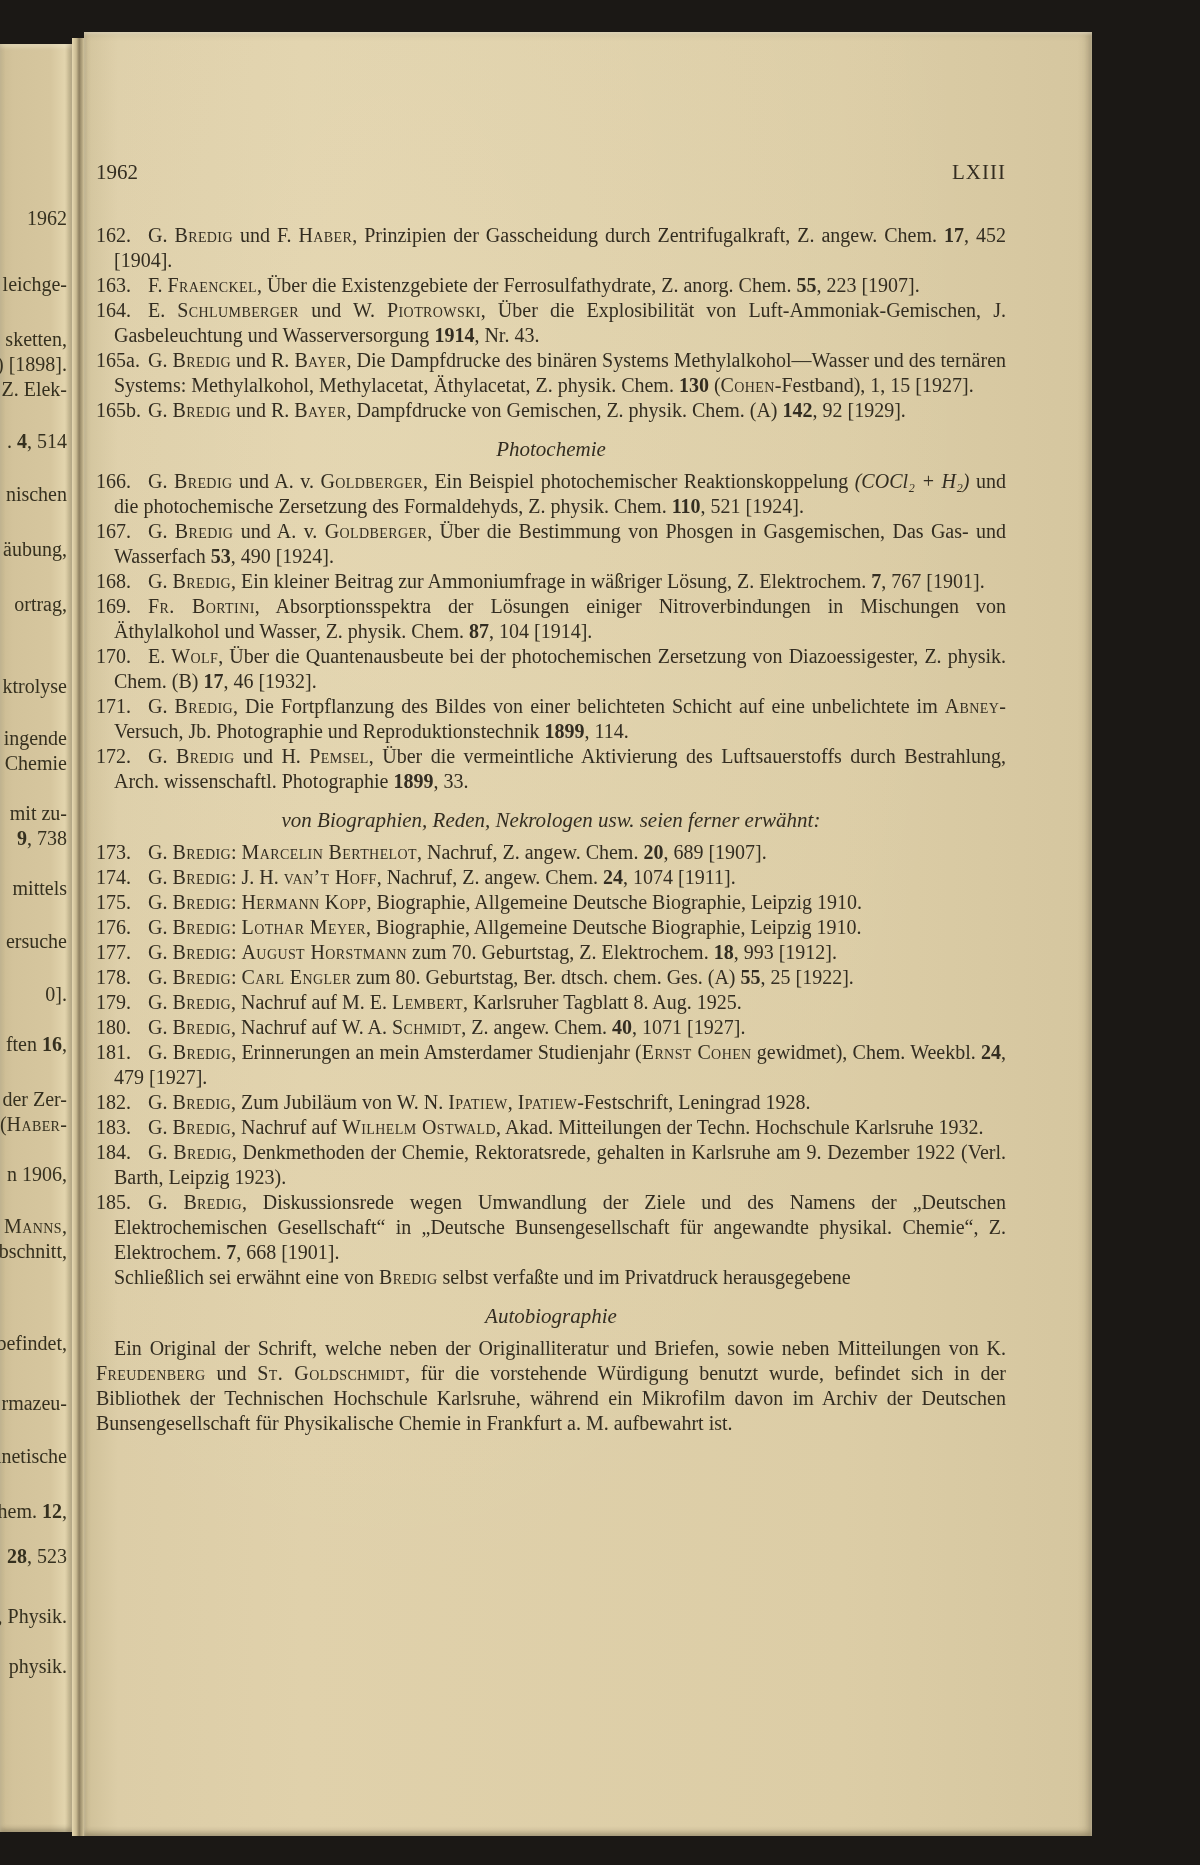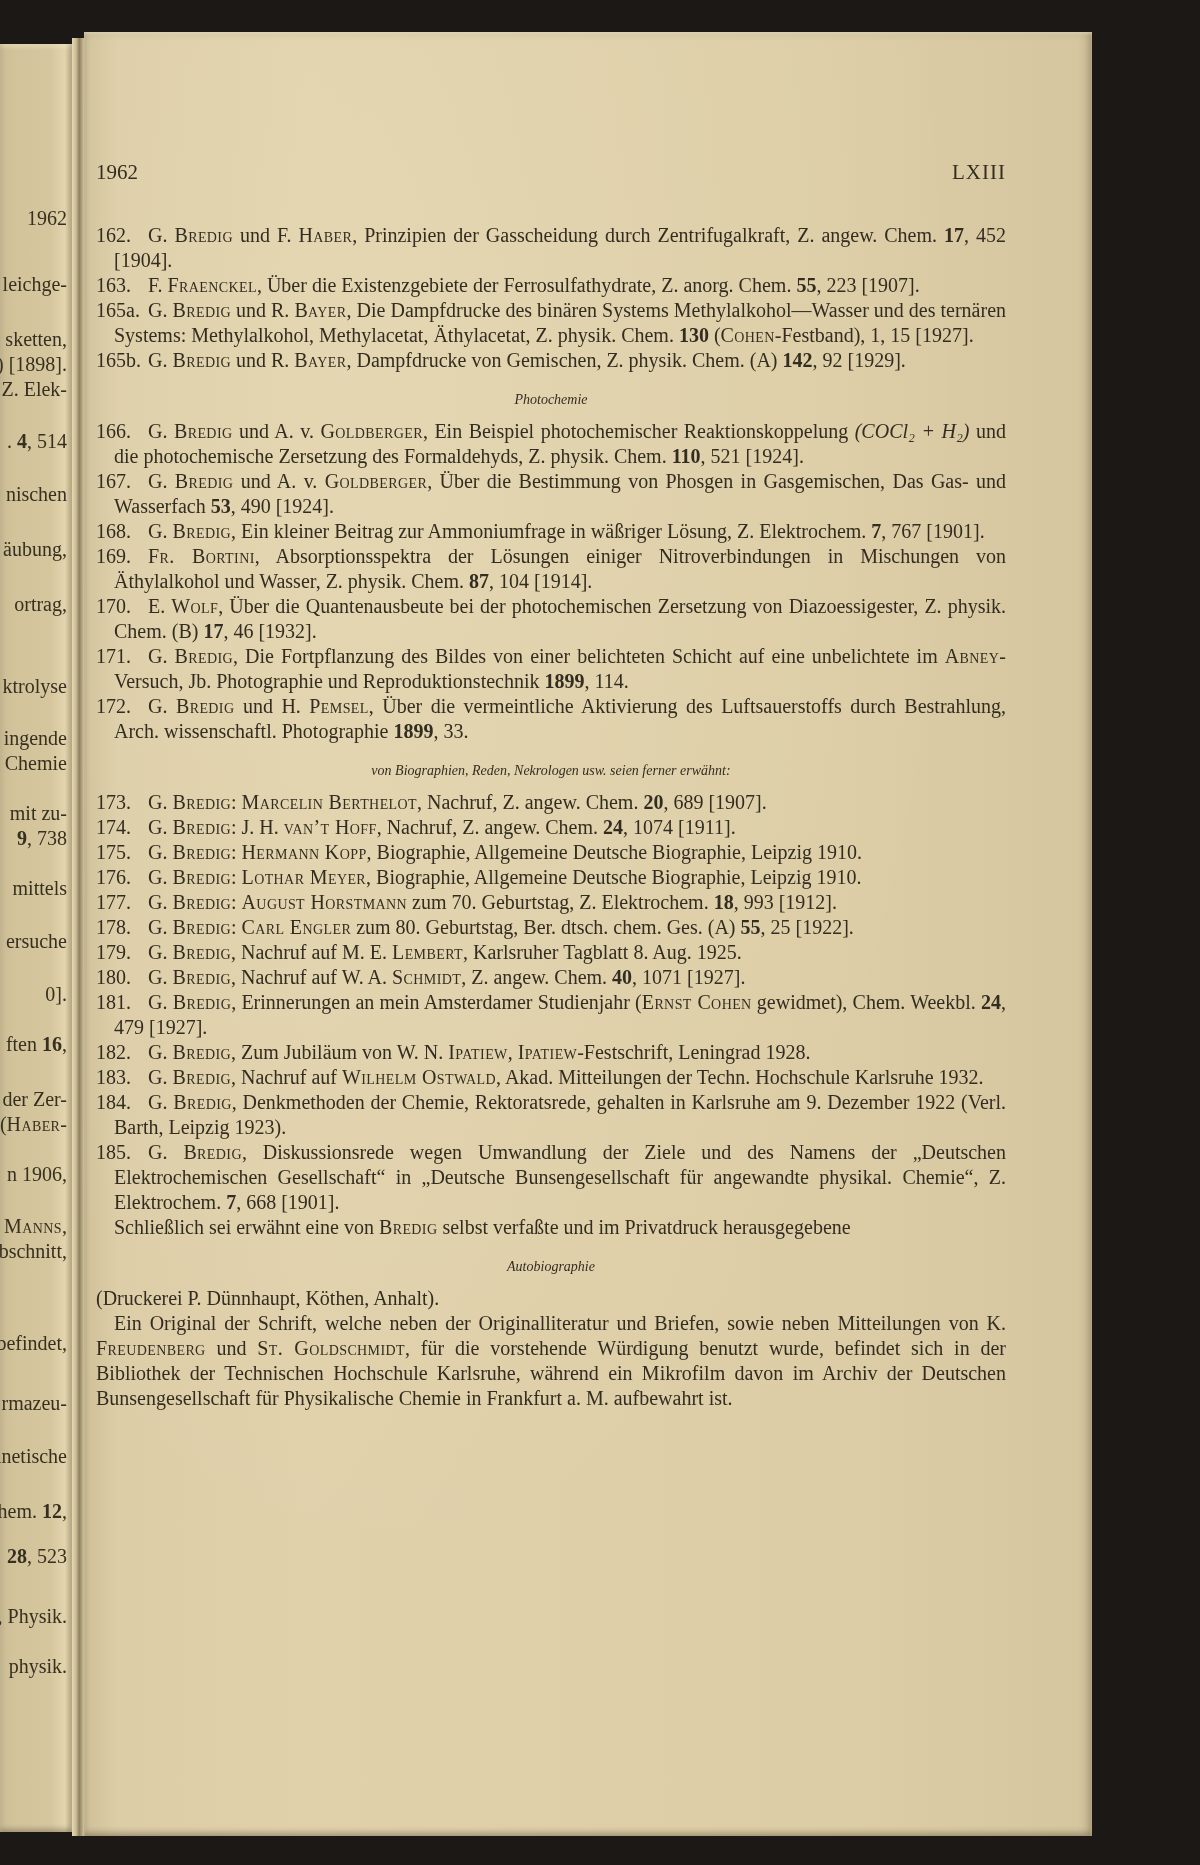--- a/index.html
+++ b/index.html
@@ -37,21 +37,21 @@
     color:#332d21;font-size:20px;line-height:25px;
   }
   .page-header{display:flex;justify-content:space-between;font-size:21px;}
   .page-header .folio{letter-spacing:1px;}
   .bib-list{margin-top:38px;}
   .bib-item{
     padding-left:18px;text-indent:-18px;text-align:justify;
   }
   .bib-item .num{display:inline-block;text-indent:0;min-width:52px;}
   .sec-heading{
-    margin:14px 0 7px;text-align:center;font-style:italic;font-size:14px;
+    margin:14px 0 7px;text-align:center;font-style:italic;font-size:21px;
   }
   .para{text-align:justify;}
   .para.indent{text-indent:18px;}
   .para.gap{margin-top:0;}
   .sc{font-variant:small-caps;letter-spacing:.4px;}
   .b{font-weight:700;}
   .i{font-style:italic;}
 </style>
 </head>
 <body>
@@ -92,20 +92,21 @@
 
 <div class="book-page">
   <div class="text-col">
     <div class="page-header">
       <span>1962</span>
       <span class="folio">LXIII</span>
     </div>
     <div class="bib-list">
         <div class="bib-item"><span class="num">162.</span>G. <span class="sc">Bredig</span> und F. <span class="sc">Haber</span>, Prinzipien der Gasscheidung durch Zentrifugalkraft, Z. angew. Chem. <span class="b">17</span>, 452 [1904].</div>
         <div class="bib-item"><span class="num">163.</span>F. <span class="sc">Fraenckel</span>, Über die Existenzgebiete der Ferrosulfathydrate, Z. anorg. Chem. <span class="b">55</span>, 223 [1907].</div>
+        <div class="bib-item"><span class="num">164.</span>E. <span class="sc">Schlumberger</span> und W. <span class="sc">Piotrowski</span>, Über die Explosibilität von Luft-Ammoniak-Gemischen, J. Gasbeleuchtung und Wasserversorgung <span class="b">1914</span>, Nr. 43.</div>
         <div class="bib-item"><span class="num">165a.</span>G. <span class="sc">Bredig</span> und R. <span class="sc">Bayer</span>, Die Dampfdrucke des binären Systems Methylalkohol—Wasser und des ternären Systems: Methylalkohol, Methylacetat, Äthylacetat, Z. physik. Chem. <span class="b">130</span> (<span class="sc">Cohen</span>-Festband), 1, 15 [1927].</div>
         <div class="bib-item"><span class="num">165b.</span>G. <span class="sc">Bredig</span> und R. <span class="sc">Bayer</span>, Dampfdrucke von Gemischen, Z. physik. Chem. (A) <span class="b">142</span>, 92 [1929].</div>
         <div class="sec-heading">Photochemie</div>
         <div class="bib-item"><span class="num">166.</span>G. <span class="sc">Bredig</span> und A. v. <span class="sc">Goldberger</span>, Ein Beispiel photochemischer Reaktionskoppelung <span class="i">(COCl₂ + H₂)</span> und die photochemische Zersetzung des Formaldehyds, Z. physik. Chem. <span class="b">110</span>, 521 [1924].</div>
         <div class="bib-item"><span class="num">167.</span>G. <span class="sc">Bredig</span> und A. v. <span class="sc">Goldberger</span>, Über die Bestimmung von Phosgen in Gasgemischen, Das Gas- und Wasserfach <span class="b">53</span>, 490 [1924].</div>
         <div class="bib-item"><span class="num">168.</span>G. <span class="sc">Bredig</span>, Ein kleiner Beitrag zur Ammoniumfrage in wäßriger Lösung, Z. Elektrochem. <span class="b">7</span>, 767 [1901].</div>
         <div class="bib-item"><span class="num">169.</span><span class="sc">Fr. Bortini</span>, Absorptionsspektra der Lösungen einiger Nitroverbindungen in Mischungen von Äthylalkohol und Wasser, Z. physik. Chem. <span class="b">87</span>, 104 [1914].</div>
         <div class="bib-item"><span class="num">170.</span>E. <span class="sc">Wolf</span>, Über die Quantenausbeute bei der photochemischen Zersetzung von Diazoessigester, Z. physik. Chem. (B) <span class="b">17</span>, 46 [1932].</div>
         <div class="bib-item"><span class="num">171.</span>G. <span class="sc">Bredig</span>, Die Fortpflanzung des Bildes von einer belichteten Schicht auf eine unbelichtete im <span class="sc">Abney</span>-Versuch, Jb. Photographie und Reproduktionstechnik <span class="b">1899</span>, 114.</div>
         <div class="bib-item"><span class="num">172.</span>G. <span class="sc">Bredig</span> und H. <span class="sc">Pemsel</span>, Über die vermeintliche Aktivierung des Luftsauerstoffs durch Bestrahlung, Arch. wissenschaftl. Photographie <span class="b">1899</span>, 33.</div>
@@ -118,17 +119,16 @@
         <div class="bib-item"><span class="num">178.</span>G. <span class="sc">Bredig</span>: <span class="sc">Carl Engler</span> zum 80. Geburtstag, Ber. dtsch. chem. Ges. (A) <span class="b">55</span>, 25 [1922].</div>
         <div class="bib-item"><span class="num">179.</span>G. <span class="sc">Bredig</span>, Nachruf auf M. E. <span class="sc">Lembert</span>, Karlsruher Tagblatt 8. Aug. 1925.</div>
         <div class="bib-item"><span class="num">180.</span>G. <span class="sc">Bredig</span>, Nachruf auf W. A. <span class="sc">Schmidt</span>, Z. angew. Chem. <span class="b">40</span>, 1071 [1927].</div>
         <div class="bib-item"><span class="num">181.</span>G. <span class="sc">Bredig</span>, Erinnerungen an mein Amsterdamer Studienjahr (<span class="sc">Ernst Cohen</span> gewidmet), Chem. Weekbl. <span class="b">24</span>, 479 [1927].</div>
         <div class="bib-item"><span class="num">182.</span>G. <span class="sc">Bredig</span>, Zum Jubiläum von W. N. <span class="sc">Ipatiew</span>, <span class="sc">Ipatiew</span>-Festschrift, Leningrad 1928.</div>
         <div class="bib-item"><span class="num">183.</span>G. <span class="sc">Bredig</span>, Nachruf auf <span class="sc">Wilhelm Ostwald</span>, Akad. Mitteilungen der Techn. Hochschule Karlsruhe 1932.</div>
         <div class="bib-item"><span class="num">184.</span>G. <span class="sc">Bredig</span>, Denkmethoden der Chemie, Rektoratsrede, gehalten in Karlsruhe am 9. Dezember 1922 (Verl. Barth, Leipzig 1923).</div>
         <div class="bib-item"><span class="num">185.</span>G. <span class="sc">Bredig</span>, Diskussionsrede wegen Umwandlung der Ziele und des Namens der „Deutschen Elektrochemischen Gesellschaft“ in „Deutsche Bunsengesellschaft für angewandte physikal. Chemie“, Z. Elektrochem. <span class="b">7</span>, 668 [1901].</div>
         <div class="para indent gap">Schließlich sei erwähnt eine von <span class="sc">Bredig</span> selbst verfaßte und im Privatdruck herausgegebene</div>
         <div class="sec-heading">Autobiographie</div>
-        <div class="para">(Druckerei P. Dünnhaupt, Köthen, Anhalt).</div>
         <div class="para indent">Ein Original der Schrift, welche neben der Originalliteratur und Briefen, sowie neben Mitteilungen von K. <span class="sc">Freudenberg</span> und <span class="sc">St. Goldschmidt</span>, für die vorstehende Würdigung benutzt wurde, befindet sich in der Bibliothek der Technischen Hochschule Karlsruhe, während ein Mikrofilm davon im Archiv der Deutschen Bunsengesellschaft für Physikalische Chemie in Frankfurt a. M. aufbewahrt ist.</div>
       </div>
   </div>
 </div>
 
 </body></html>

